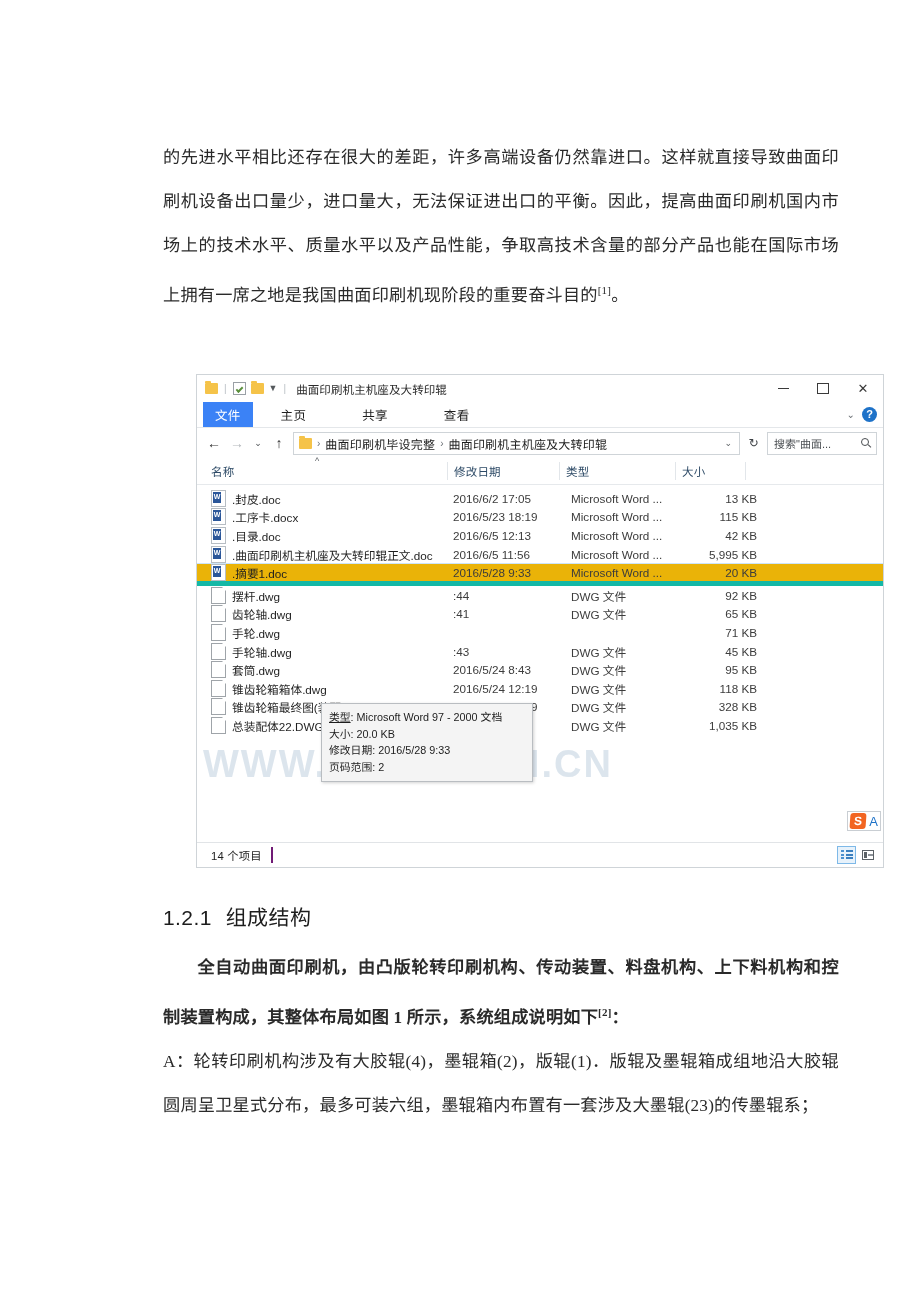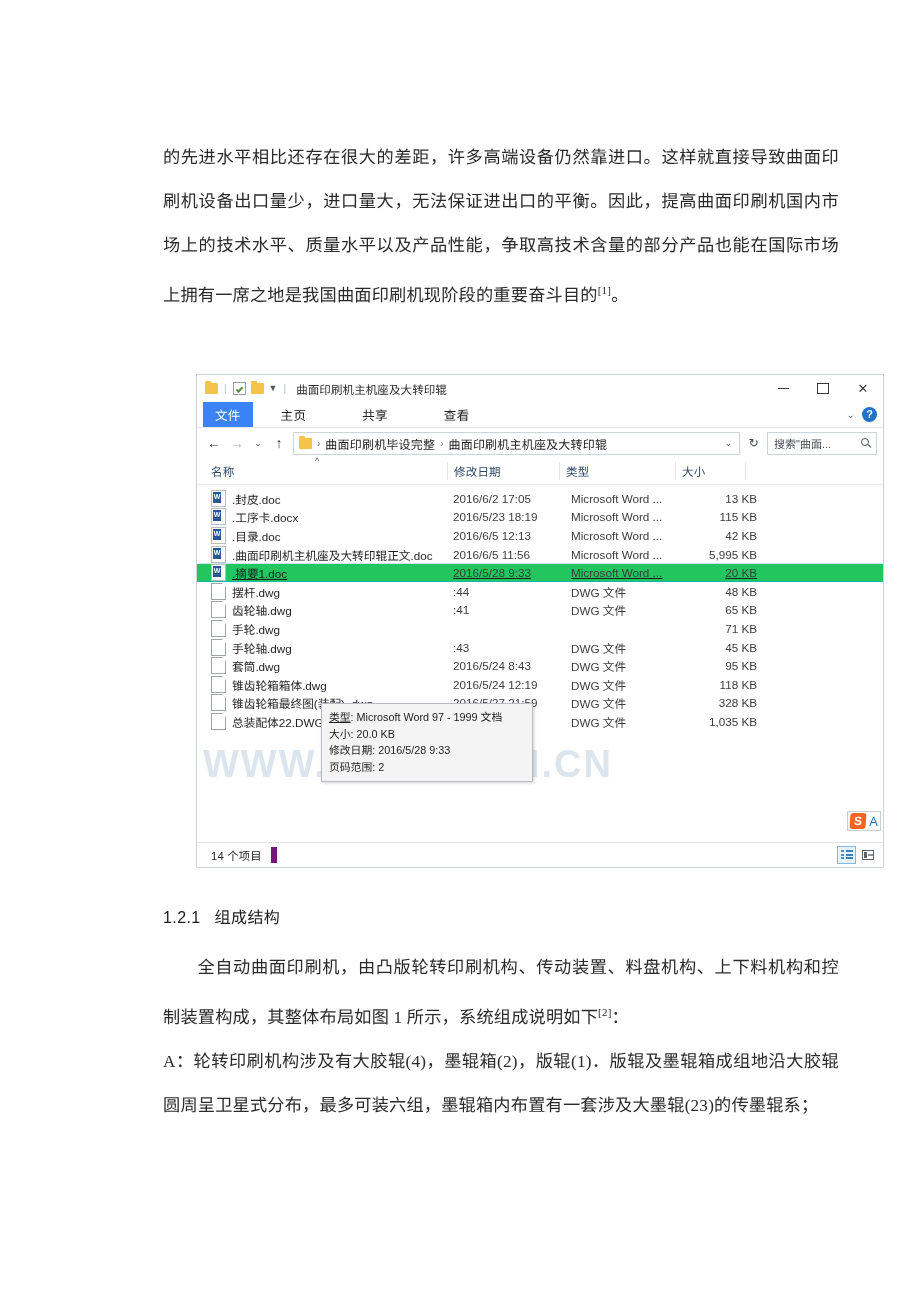--- a/index.html
+++ b/index.html
@@ -55,30 +55,30 @@
     font-size: 16.5px;
     font-weight: bold;
     color: #1c1c1c;
     margin: 0 0 0 0;
     line-height: 30px;
     letter-spacing: 0.4px;
   }
   .h2 .num { margin-right: 16px; }
   .h3 {
     font-family: "Liberation Sans", "DejaVu Sans", sans-serif;
-    font-size: 16px;
+    font-size: 21px;
     font-weight: normal;
     color: #1c1c1c;
     margin: 26px 0 0 0;
     line-height: 28px;
     letter-spacing: 0.4px;
   }
   .h3 .num { margin-right: 14px; }
   .para-indent { text-indent: 2em; }
-  .para-block { margin-top: 14px; }
+  .para-block { margin-top: 14px; font-weight: bold; }
 
   
   .explorer {
     position: absolute;
     left: 196px;
     top: 374px;
     width: 688px;
     height: 494px;
     background: #ffffff;
     border: 1px solid #cfd4d8;
@@ -358,25 +358,24 @@
   }
   .frow {
     display: flex;
     align-items: center;
     height: 18.6px;
     padding-left: 14px;
     font-size: 11.7px;
     color: #1f1f1f;
   }
   .frow.selected {
-    background: #22c55e;
+    background: #eab308;
     border-top: 1px solid #cde5f8;
-    border-bottom: 1px solid #14b8a6;
+    border-bottom: 5px solid #14b8a6;
     height: 16.6px;
-    text-decoration: underline;
   }
   .fname {
     width: 236px;
     display: flex;
     align-items: center;
     gap: 6px;
     white-space: nowrap;
     overflow: hidden;
   }
   .fdate {
@@ -534,21 +533,21 @@
     border-top: 1px solid #e1e4e7;
     display: flex;
     align-items: center;
     padding: 0 6px 0 14px;
     background: #ffffff;
   }
   .status-text {
     font-size: 11.3px;
     color: #1f1f1f;
     padding-right: 9px;
-    border-right: 6px solid #701a75;
+    border-right: 2px solid #701a75;
     letter-spacing: 0.2px;
   }
   .status-right {
     margin-left: auto;
     display: flex;
     align-items: center;
     gap: 2px;
   }
   .viewbtn {
     width: 19px; height: 18px;
@@ -719,21 +718,21 @@
         <div class="fsize">20 KB</div>
       </div>
 
       <div class="frow">
         <div class="fname">
             <span class="ic ic-doc"></span>
             <span>摆杆.dwg</span>
           </div>
         <div class="fdate">:44</div>
         <div class="ftype">DWG 文件</div>
-        <div class="fsize">48 KB</div>
+        <div class="fsize">92 KB</div>
       </div>
 
       <div class="frow">
         <div class="fname">
             <span class="ic ic-doc"></span>
             <span>齿轮轴.dwg</span>
           </div>
         <div class="fdate">:41</div>
         <div class="ftype">DWG 文件</div>
         <div class="fsize">65 KB</div>
@@ -796,21 +795,21 @@
             <span>总装配体22.DWG</span>
           </div>
         <div class="fdate">2016/5/28 9:26</div>
         <div class="ftype">DWG 文件</div>
         <div class="fsize">1,035 KB</div>
       </div>
 
       <div class="wm-site">WWW.ZIXIN.COM.CN</div>
 
       <div class="tooltip">
-        <div class="tip-line"><span class="k">类型</span>: <span>Microsoft Word 97 - 1999 文档</span></div>
+        <div class="tip-line"><span class="k">类型</span>: <span>Microsoft Word 97 - 2000 文档</span></div>
         <div class="tip-line"><span class="k">大小</span>: <span>20.0 KB</span></div>
         <div class="tip-line"><span class="k">修改日期</span>: <span>2016/5/28 9:33</span></div>
         <div class="tip-line"><span class="k">页码范围</span>: <span>2</span></div>
       </div>
 
     </div>
 
     <div class="sogou">
       <span class="sogou-s">S</span>
       <span class="sogou-a">A</span>

